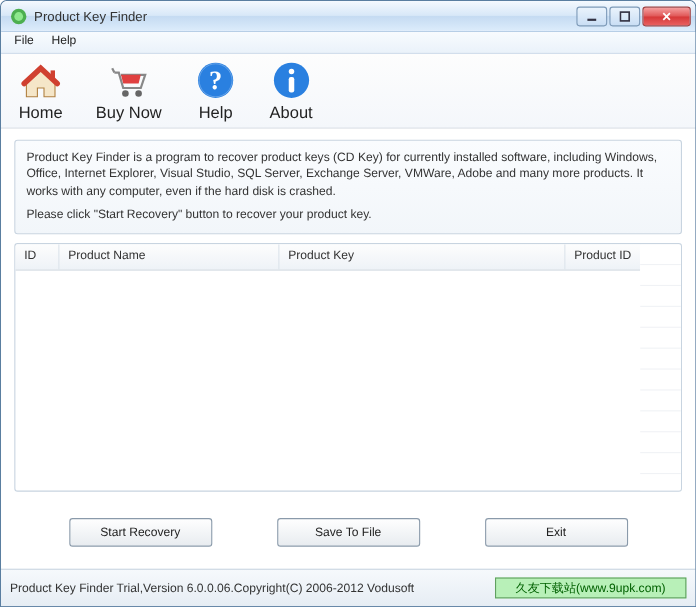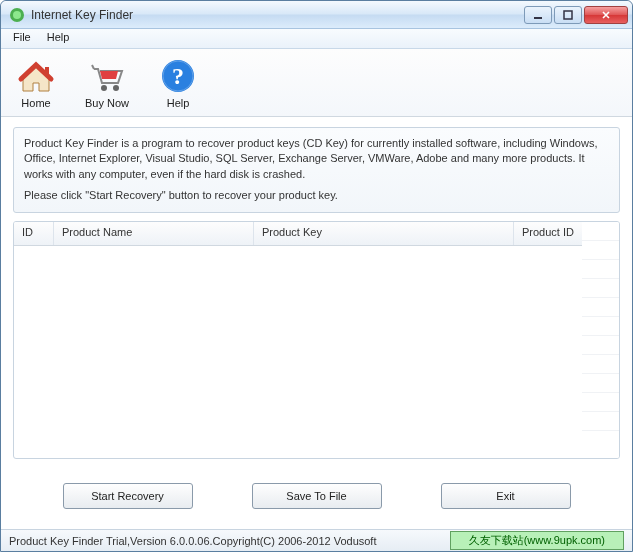--- a/index.html
+++ b/index.html
@@ -15,57 +15,57 @@
 .win-btn.min, .win-btn.max { background: linear-gradient(#eaf3fc, #c9def4); }
 .win-btn.close { width: 44px; background: linear-gradient(#f5a0a0, #e05858 48%, #d63838 52%, #e86060); border-color: #a04040; }
 .win-btn svg { width: 10px; height: 10px; }
 
 .menubar { height: 20px; background: linear-gradient(#f8fbfe, #eaf2fa); border-bottom: 1px solid #c8d8e8; display: flex; align-items: flex-start; padding: 0 4px; }
 .menu-item { padding: 2px 8px; color: #222; cursor: pointer; }
 
 .toolbar { height: 68px; background: linear-gradient(#fdfdfd, #f4f7fb); border-bottom: 1px solid #d0d8e0; display: flex; align-items: center; padding: 4px 10px; gap: 18px; }
 .tool-btn { display: flex; flex-direction: column; align-items: center; gap: 2px; cursor: pointer; padding: 2px 6px; }
 .tool-icon { width: 38px; height: 38px; display: flex; align-items: center; justify-content: center; }
-.tool-label { font-size: 11px; color: #222; }
+.tool-label { font-size: 15px; color: #222; }
 
 .content { flex: 1; padding: 10px 12px; display: flex; flex-direction: column; background: #fff; }
 .info-box { border: 1px solid #c8d4e0; border-radius: 3px; background: linear-gradient(#fafcfe, #f2f6fa); padding: 8px 10px; color: #333; line-height: 1.4; margin-bottom: 8px; }
 .info-box p { margin-bottom: 6px; }
 .info-box p:last-child { margin-bottom: 0; }
 
 .table-box { flex: 1; border: 1px solid #c8d4e0; border-radius: 3px; background: #fff; overflow: hidden; display: flex; margin-bottom: 24px; }
 .table-header { display: flex; background: linear-gradient(#fdfdfd, #eef2f7); border-bottom: 1px solid #d0d8e0; height: 24px; }
 .th { padding: 4px 8px; border-right: 1px solid #dde4ec; color: #333; }
 .th.id { width: 40px; }
 .th.name { width: 200px; }
 .th.key { width: 260px; }
 .th.pid { flex: 1; border-right: none; }
 .table-body { flex: 1; background: #fff; }
 .table-row { height: 19px; border-bottom: 1px solid #f0f2f5; }
 
 .button-row { display: flex; justify-content: space-around; padding: 0 20px 10px; align-items: center; }
 .action-btn { width: 130px; height: 26px; background: linear-gradient(#fefefe, #e8ecf0); border: 1px solid #8a9aaa; border-radius: 3px; cursor: pointer; font-size: 11px; font-family: inherit; color: #222; }
 
-.statusbar { height: 22px; background: linear-gradient(#f6f9fc, #e6edf4); border-top: 1px solid #c8d4e0; display: flex; align-items: center; padding: 0 8px; font-size: 11px; color: #333; }
+.statusbar { height: 34px; background: linear-gradient(#f6f9fc, #e6edf4); border-top: 1px solid #c8d4e0; display: flex; align-items: center; padding: 0 8px; font-size: 11px; color: #333; }
 .status-text { flex: 1; }
 .watermark { background: #b8f0b8; border: 1px solid #60a060; padding: 1px 18px; color: #006000; font-size: 11px; }
 </style>
 </head>
 <body>
 
 <div class="window">
 
   <div class="titlebar">
     <span class="titlebar-icon">
       <svg viewBox="0 0 16 16">
           <circle cx="8" cy="8" r="7" fill="#4caf50"></circle>
           <circle cx="8" cy="8" r="4" fill="#8de88d"></circle>
         </svg>
     </span>
-    <span class="titlebar-text">Internet Key Finder</span>
+    <span class="titlebar-text">Product Key Finder</span>
     <div class="win-controls">
       <div class="win-btn min">
           <svg viewBox="0 0 10 10">
             <rect x="1" y="7" width="8" height="2" fill="#334"></rect>
           </svg>
         </div>
       <div class="win-btn max">
           <svg viewBox="0 0 10 10">
             <rect x="1" y="1" width="8" height="8" fill="none" stroke="#334" stroke-width="1.5"></rect>
           </svg>
@@ -109,20 +109,30 @@
     <div class="tool-btn">
       <span class="tool-icon">
         <svg viewBox="0 0 38 38">
             <circle cx="19" cy="19" r="16" fill="#2a80e0"></circle>
             <circle cx="19" cy="19" r="15" fill="none" stroke="#fff" stroke-width="0.5" opacity="0.5"></circle>
             <text x="19" y="27" font-size="24" font-weight="bold" fill="#fff" text-anchor="middle" font-family="Georgia">?</text>
           </svg>
       </span>
       <span class="tool-label">Help</span>
     </div>
+    <div class="tool-btn">
+      <span class="tool-icon">
+        <svg viewBox="0 0 38 38">
+            <circle cx="19" cy="19" r="16" fill="#2a80e0"></circle>
+            <circle cx="19" cy="11" r="2.5" fill="#fff"></circle>
+            <rect x="16.5" y="16" width="5" height="14" rx="2" fill="#fff"></rect>
+          </svg>
+      </span>
+      <span class="tool-label">About</span>
+    </div>
   </div>
 
   <div class="content">
     <div class="info-box">
       <p>Product Key Finder is a program to recover product keys (CD Key) for currently installed software, including Windows, Office, Internet Explorer, Visual Studio, SQL Server, Exchange Server, VMWare, Adobe and many more products. It works with any computer, even if the hard disk is crashed.</p>
       <p>Please click "Start Recovery" button to recover your product key.</p>
     </div>
 
     <div class="table-box">
       <div class="table-header">

